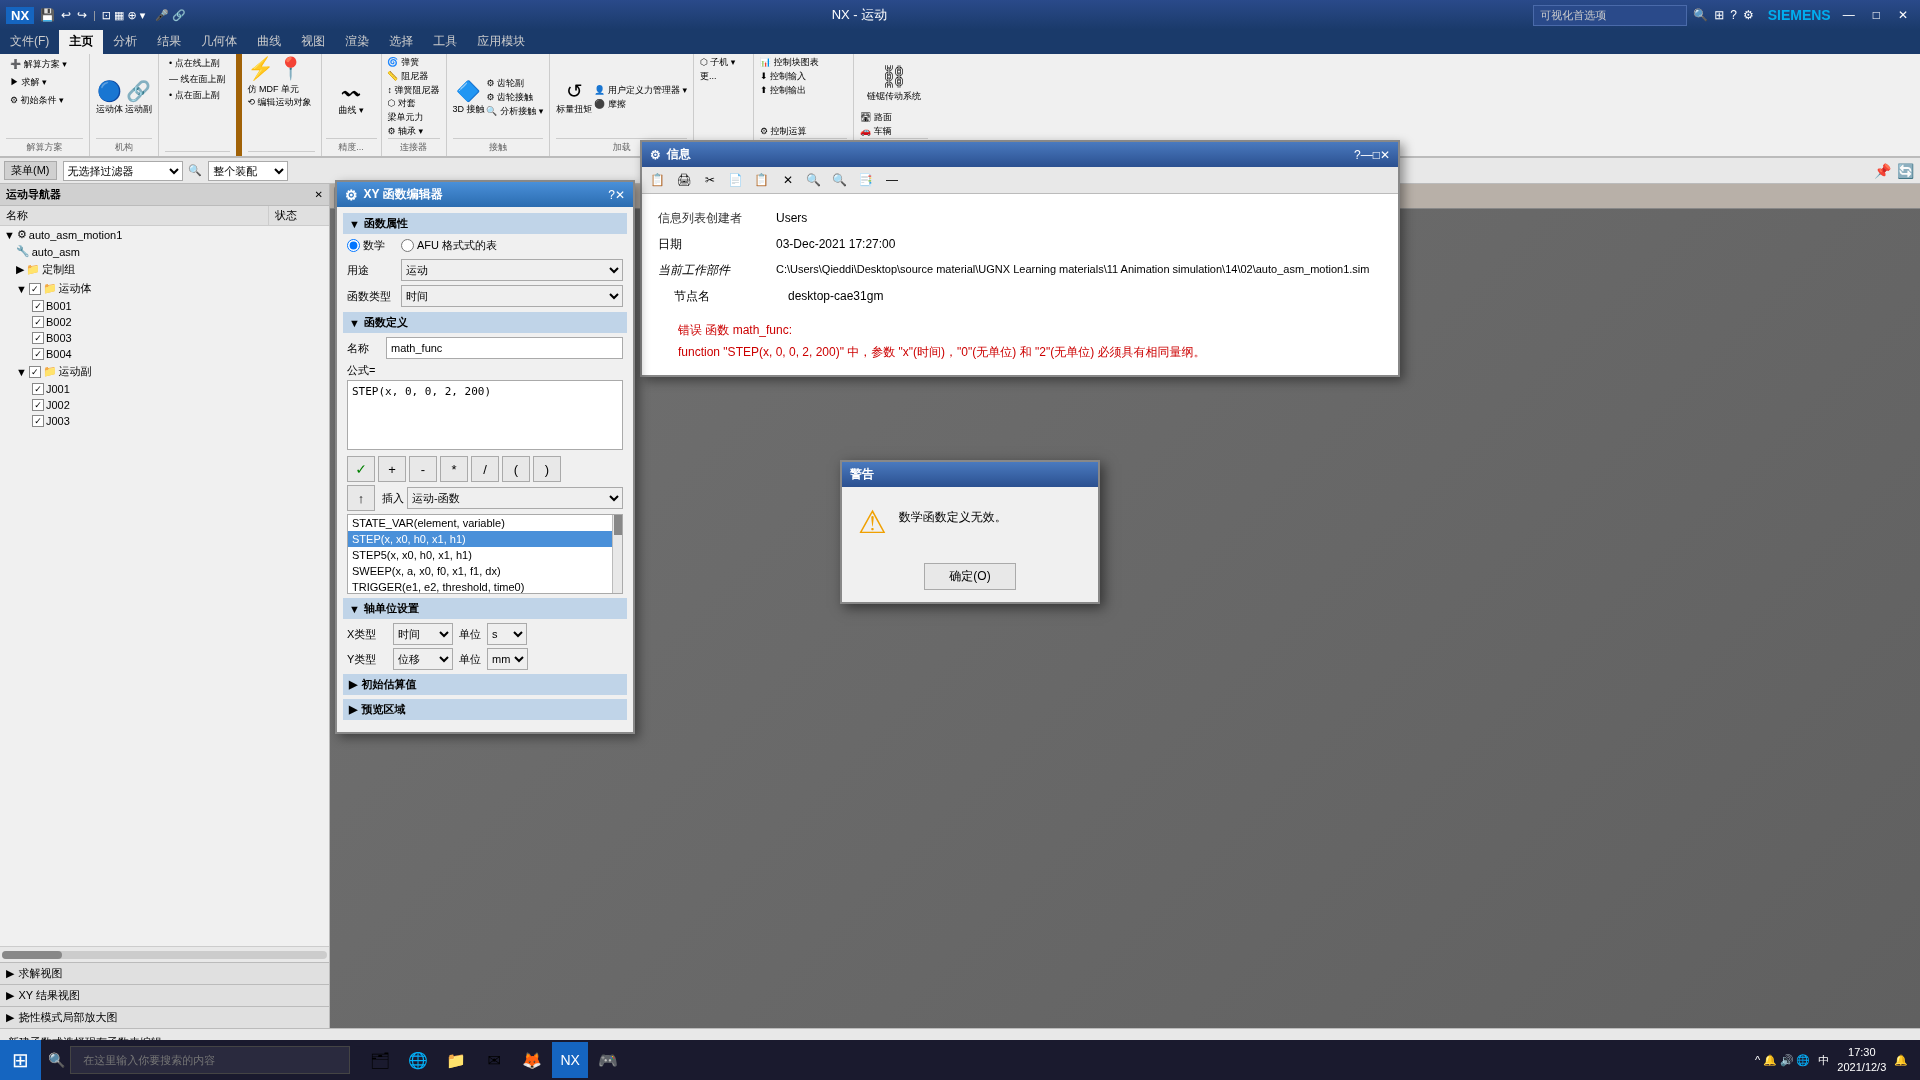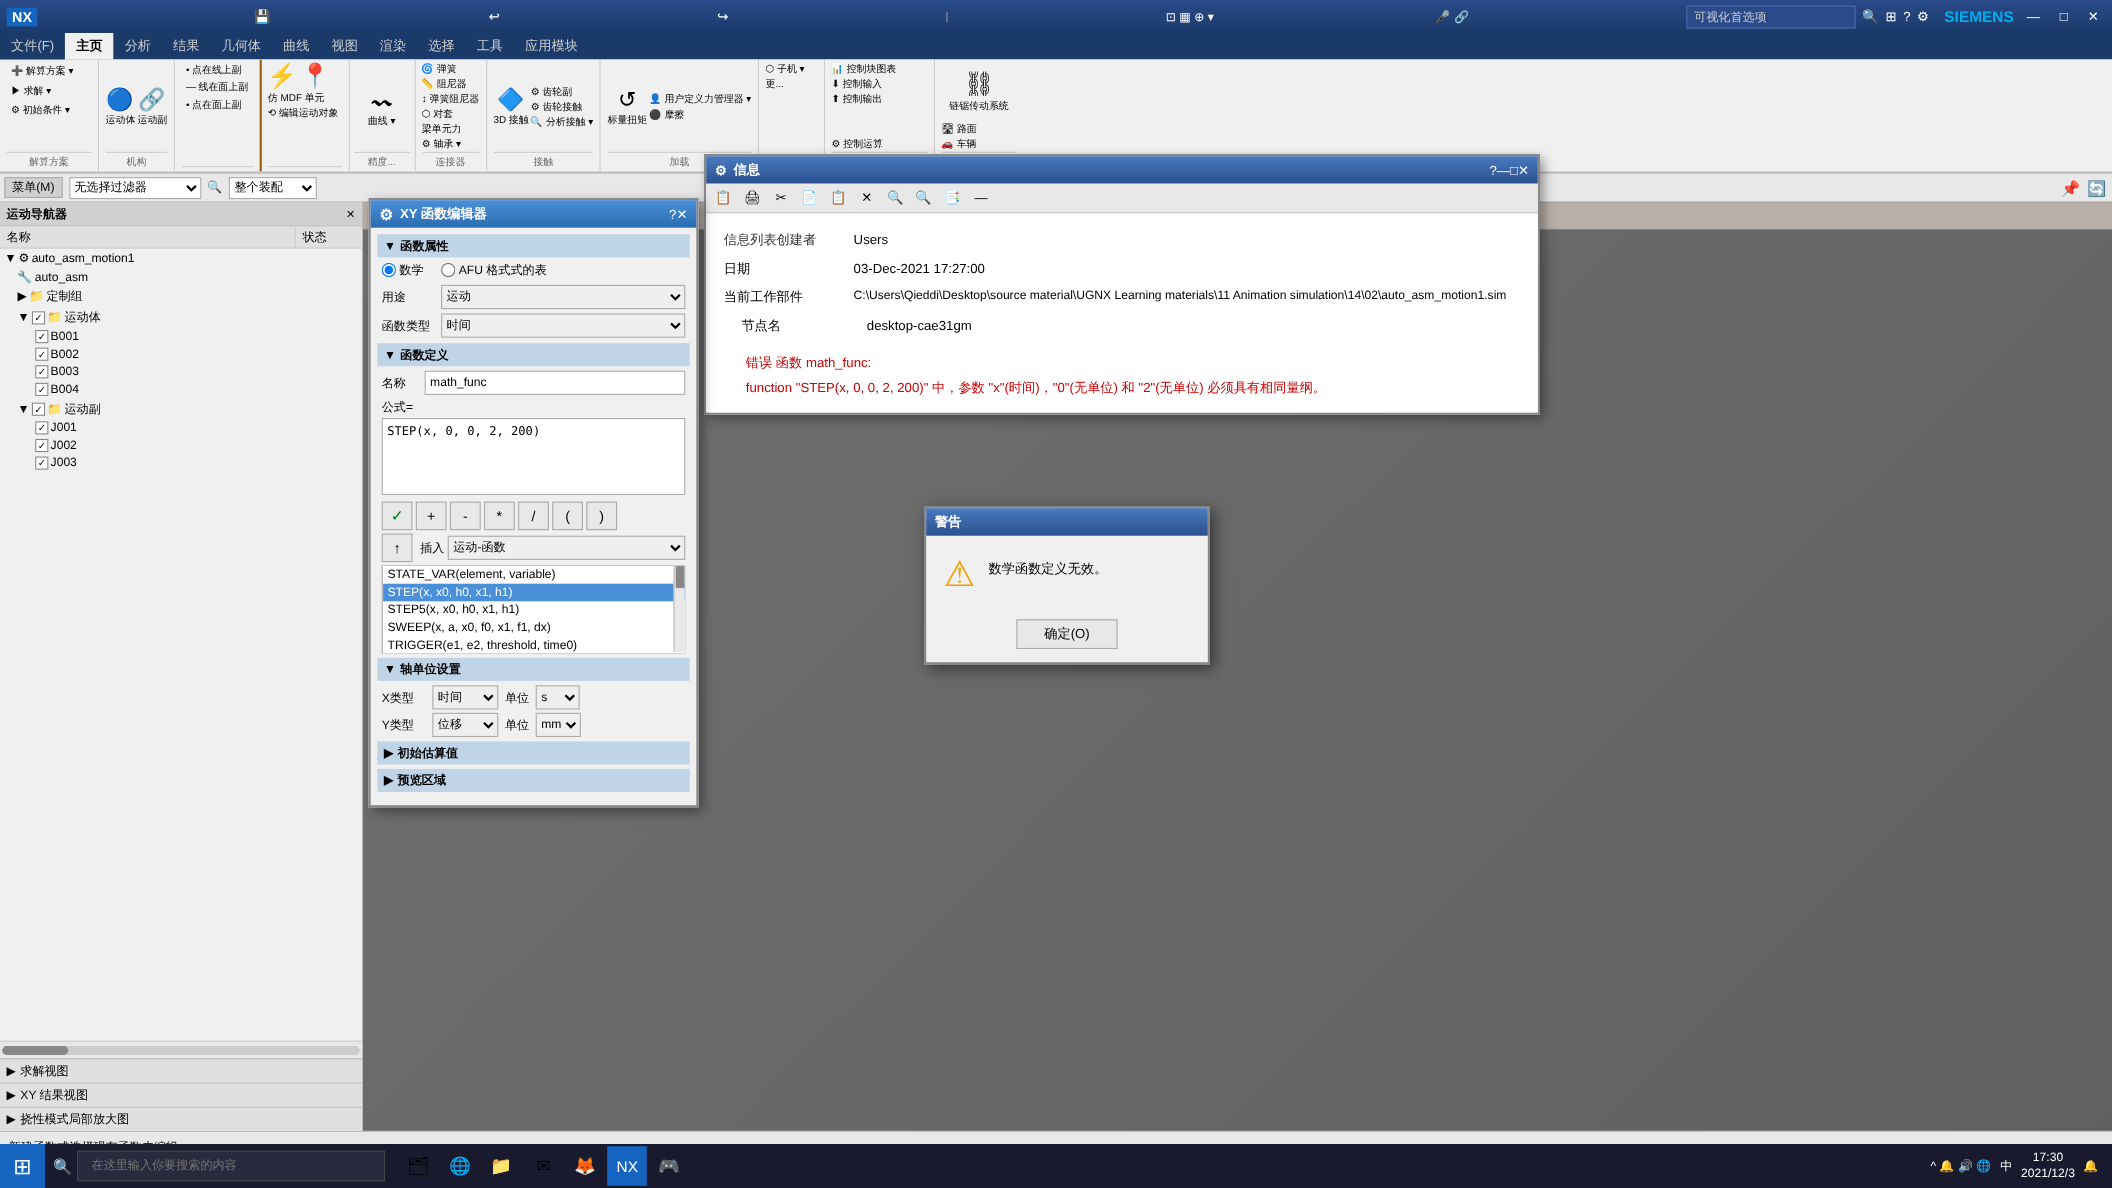--- a/index.html
+++ b/index.html
@@ -22,20 +22,23 @@
 <body>
 
 <div id="title-bar" style="height:30px; background: linear-gradient(to bottom, #2a4a8a, #1a3a6a); color: white; display: flex; align-items: center; padding: 0 6px; gap: 6px;">
   <span style="background:#1565c0; color:white; font-weight:bold; padding:1px 5px; font-size:13px;">NX</span>
   <span style="cursor:pointer; font-size:12px;">💾</span>
   <span style="cursor:pointer; font-size:12px;">↩</span>
   <span style="cursor:pointer; font-size:12px;">↪</span>
   <span style="font-size:10px; color:#aaa;">|</span>
   <span style="font-size:11px;">⊡ ▦ ⊕ ▾</span>
   <span style="font-size:11px; color:#aaa; margin-left: 4px;">🎤 🔗</span>
+  <div style="flex:1; text-align:center;">
+    <span style="font-size:13px; font-weight:normal;">NX - 运动</span>
+  </div>
   <div style="display:flex; align-items:center; gap:6px;">
     <span style="background:#2a4a8a; border:1px solid #4a6aaa; color:#ccc; padding:2px 80px 2px 6px; font-size:11px; cursor:text;">可视化首选项</span>
     <span style="cursor:pointer;">🔍</span>
     <span style="cursor:pointer;">⊞</span>
     <span style="cursor:pointer;">?</span>
     <span style="cursor:pointer;">⚙</span>
     <span style="color:#00aeef; font-weight:bold; font-size:14px; margin-left:8px;">SIEMENS</span>
     <button class="title-btn">—</button>
     <button class="title-btn">□</button>
     <button class="title-btn close-btn">✕</button>
@@ -74,21 +77,21 @@
         <span style="font-size:9px;">运动体</span>
       </div>
       <div style="display:flex;flex-direction:column;align-items:center;">
         <button style="background:none;border:none;cursor:pointer;font-size:20px;">🔗</button>
         <span style="font-size:9px;">运动副</span>
       </div>
     </div>
     <div style="font-size:9px;color:#666;text-align:center;border-top:1px solid #ccc;padding-top:2px;">机构</div>
   </div>
 
-  <div style="display:flex; flex-direction:column; border-right:2px solid #a16207; padding:2px 6px;">
+  <div style="display:flex; flex-direction:column; border-right:6px solid #a16207; padding:2px 6px;">
     <div style="display:flex; flex-direction:column; gap:1px; flex:1;">
       <button style="background:none;border:none;cursor:pointer;padding:1px 4px;font-size:9px;text-align:left;">• 点在线上副</button>
       <button style="background:none;border:none;cursor:pointer;padding:1px 4px;font-size:9px;text-align:left;">— 线在面上副</button>
       <button style="background:none;border:none;cursor:pointer;padding:1px 4px;font-size:9px;text-align:left;">• 点在面上副</button>
     </div>
     <div style="font-size:9px;color:#666;text-align:center;border-top:1px solid #ccc;padding-top:2px;"></div>
   </div>
 
   <div style="display:flex; flex-direction:column; border-right:1px solid #ccc; padding:2px 6px; min-width:80px;">
     <div style="display:flex; flex-direction:column; align-items:flex-start; gap:1px; flex:1;">
@@ -463,21 +466,21 @@
   <div style="background:white; padding:12px 16px; font-size:12px; line-height:2;">
     <div style="display:flex; gap:8px; margin-bottom:2px;">
       <span style="min-width:110px; color:#333;">信息列表创建者</span>
       <span>Users</span>
     </div>
     <div style="display:flex; gap:8px; margin-bottom:2px;">
       <span style="min-width:110px;">日期</span>
       <span>03-Dec-2021 17:27:00</span>
     </div>
     <div style="display:flex; gap:8px; margin-bottom:2px;">
-      <span style="min-width:110px;">当前工作部件</span>
+      <span style="min-width:110px;font-style:italic;">当前工作部件</span>
       <span style="font-size:11px;">C:\Users\Qieddi\Desktop\source material\UGNX Learning materials\11 Animation simulation\14\02\auto_asm_motion1.sim</span>
     </div>
     <div style="display:flex; gap:4px; margin-bottom:12px;margin-left:16px;">
       <span style="min-width:110px;">节点名</span>
       <span>desktop-cae31gm</span>
     </div>
     <div style="color:#cc0000; font-size:12px; line-height:1.8; margin-left:20px;">
       <div>错误 函数 math_func:</div>
       <div>function "STEP(x, 0, 0, 2, 200)" 中，参数 "x"(时间)，"0"(无单位) 和 "2"(无单位) 必须具有相同量纲。</div>
     </div>

